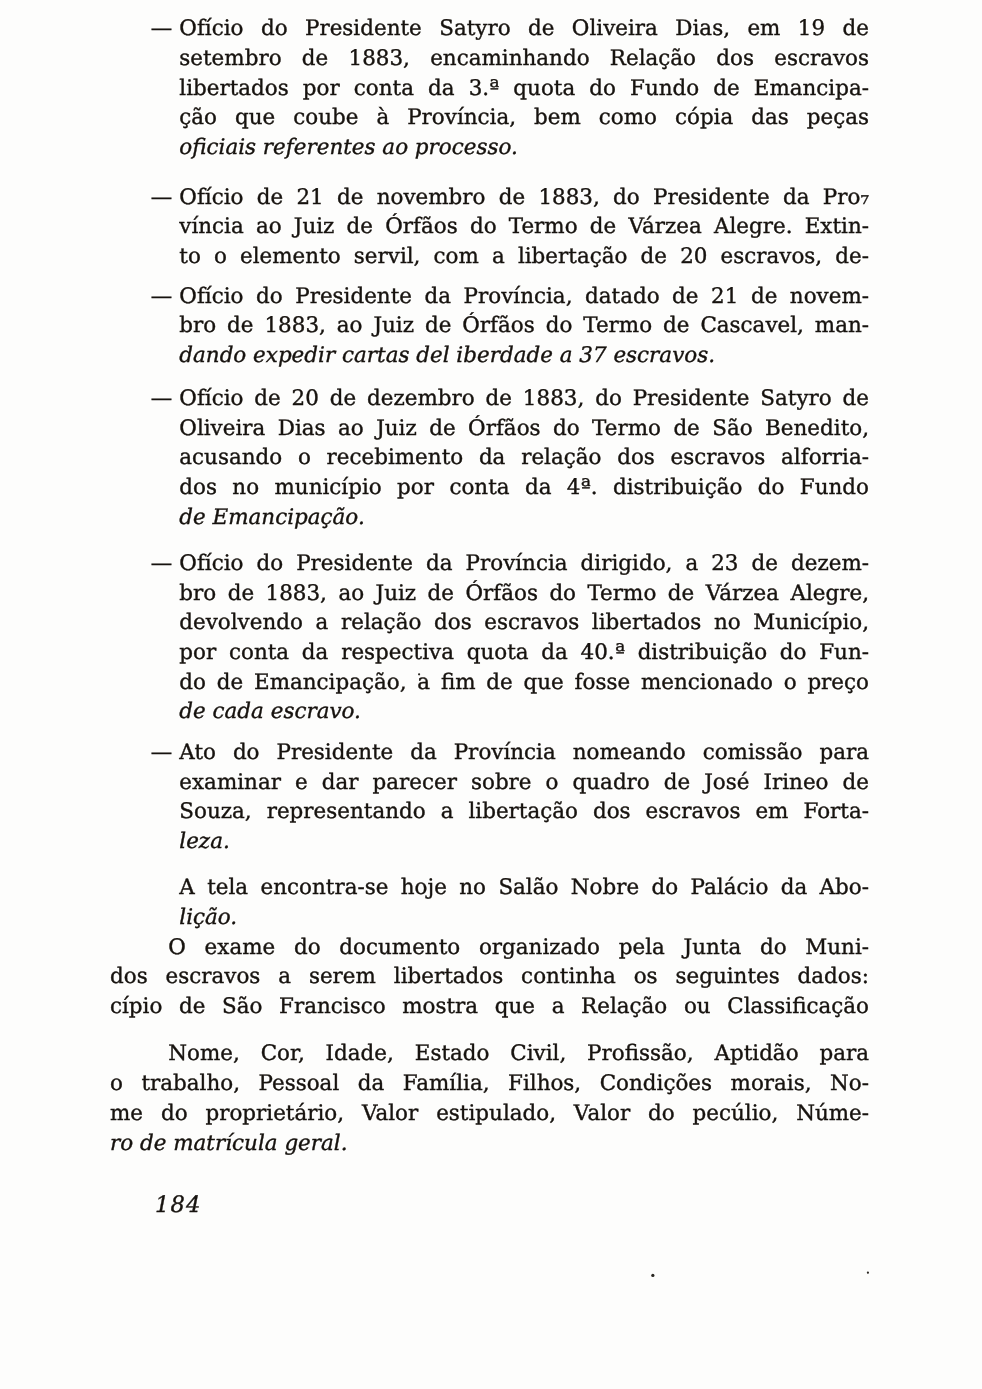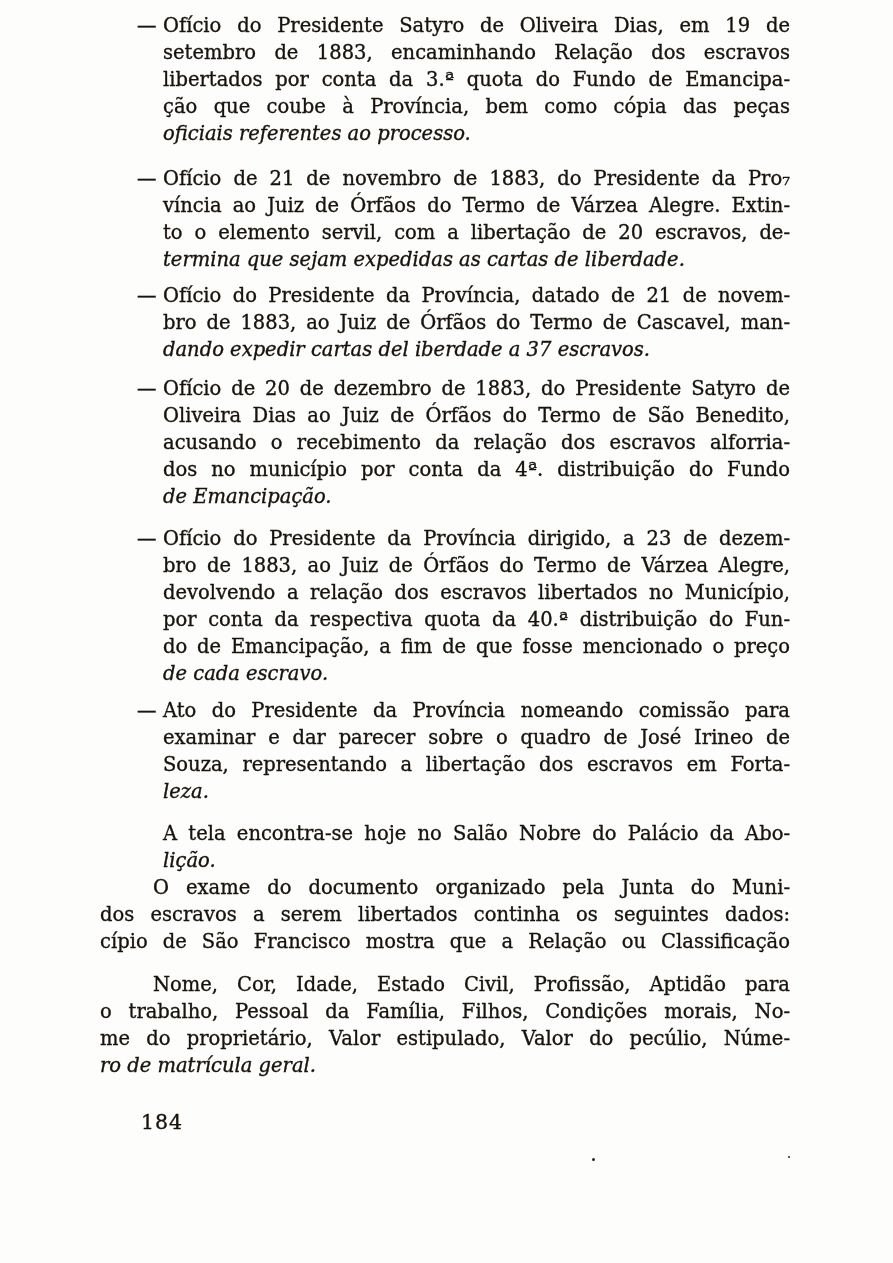--- a/index.html
+++ b/index.html
@@ -31,20 +31,21 @@
   .mb12 { margin-bottom: 12px; }
   .mb15 { margin-bottom: 15px; }
   .mb10 { margin-bottom: 10px; }
   .mb13 { }
   .mb16 { margin-bottom: 16px; }
   .mb30 { margin-bottom: 30px; }
   .page-number {
     margin-left: 141px;
     font-size: 20.5px;
     letter-spacing: 1px;
+    font-style: italic;
   }
   .speck {
     position: absolute;
     background: #2a2722;
     border-radius: 50%;
   }
   .speck.s1 { left: 380px; top: 612px;  width: 2px; height: 2px; }
   .speck.s2 { left: 592px; top: 1158px; width: 3px; height: 3px; }
   .speck.s3 { left: 788px; top: 1156px; width: 2px; height: 2px; }
 </style>
@@ -60,21 +61,20 @@
     <div class="ln">libertados por conta da 3.ª quota do Fundo de Emancipa-</div>
     <div class="ln">ção que coube à Província, bem como cópia das peças</div>
     <div class="ln last">oficiais referentes ao processo.</div>
   </div>
 
   <div class="item bullet mb9">
     <span class="marker">—</span>
     <div class="ln">Ofício de 21 de novembro de 1883, do Presidente da Pro₇</div>
     <div class="ln">víncia ao Juiz de Órfãos do Termo de Várzea Alegre. Extin-</div>
     <div class="ln">to o elemento servil, com a libertação de 20 escravos, de-</div>
-    <div class="ln last">termina que sejam expedidas as cartas de liberdade.</div>
   </div>
 
   <div class="item bullet mb12">
     <span class="marker">—</span>
     <div class="ln">Ofício do Presidente da Província, datado de 21 de novem-</div>
     <div class="ln">bro de 1883, ao Juiz de Órfãos do Termo de Cascavel, man-</div>
     <div class="ln last">dando expedir cartas del iberdade a 37 escravos.</div>
   </div>
 
   <div class="item bullet mb15">

